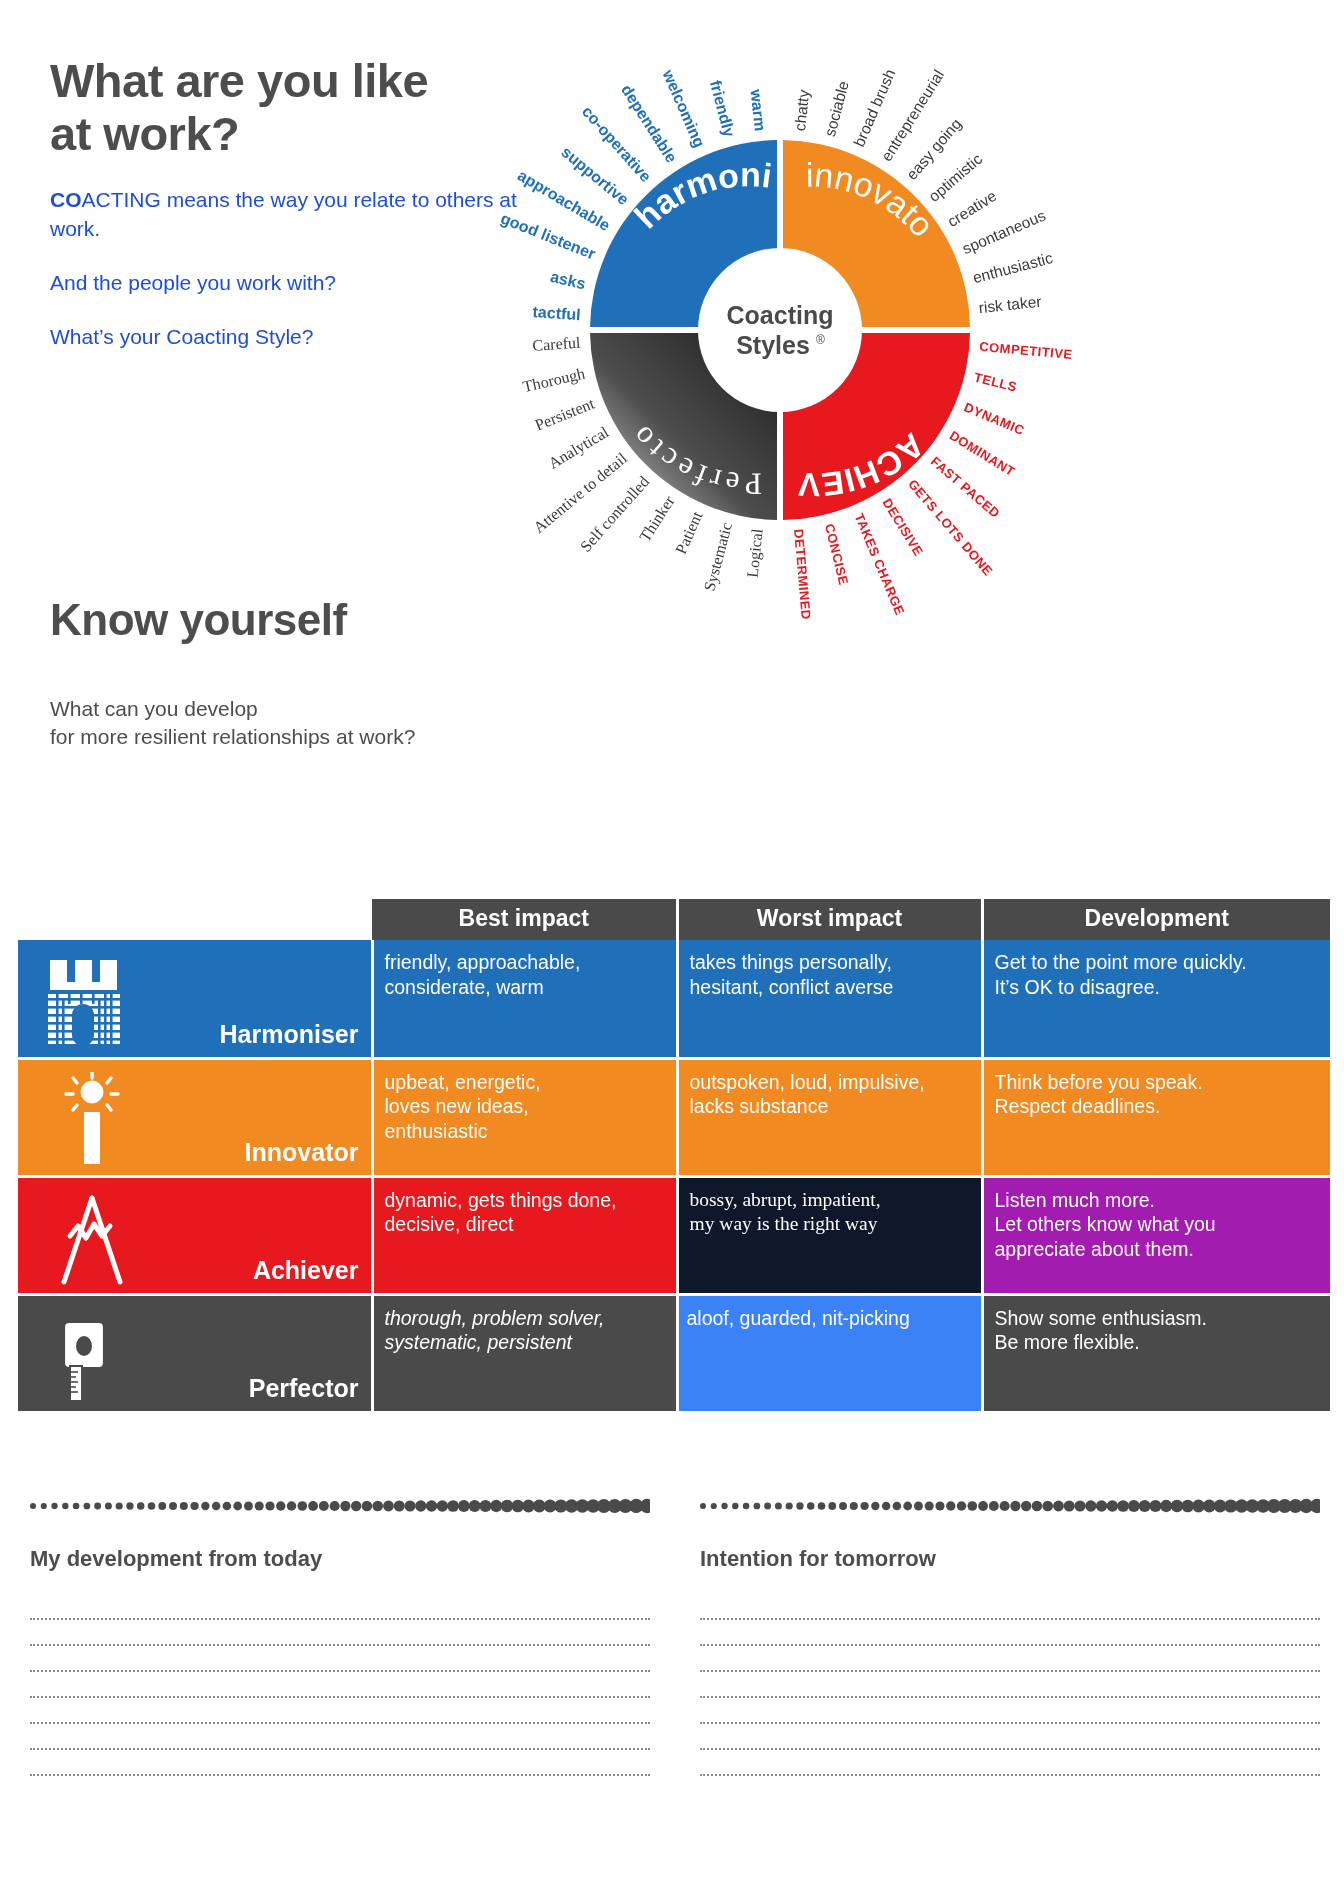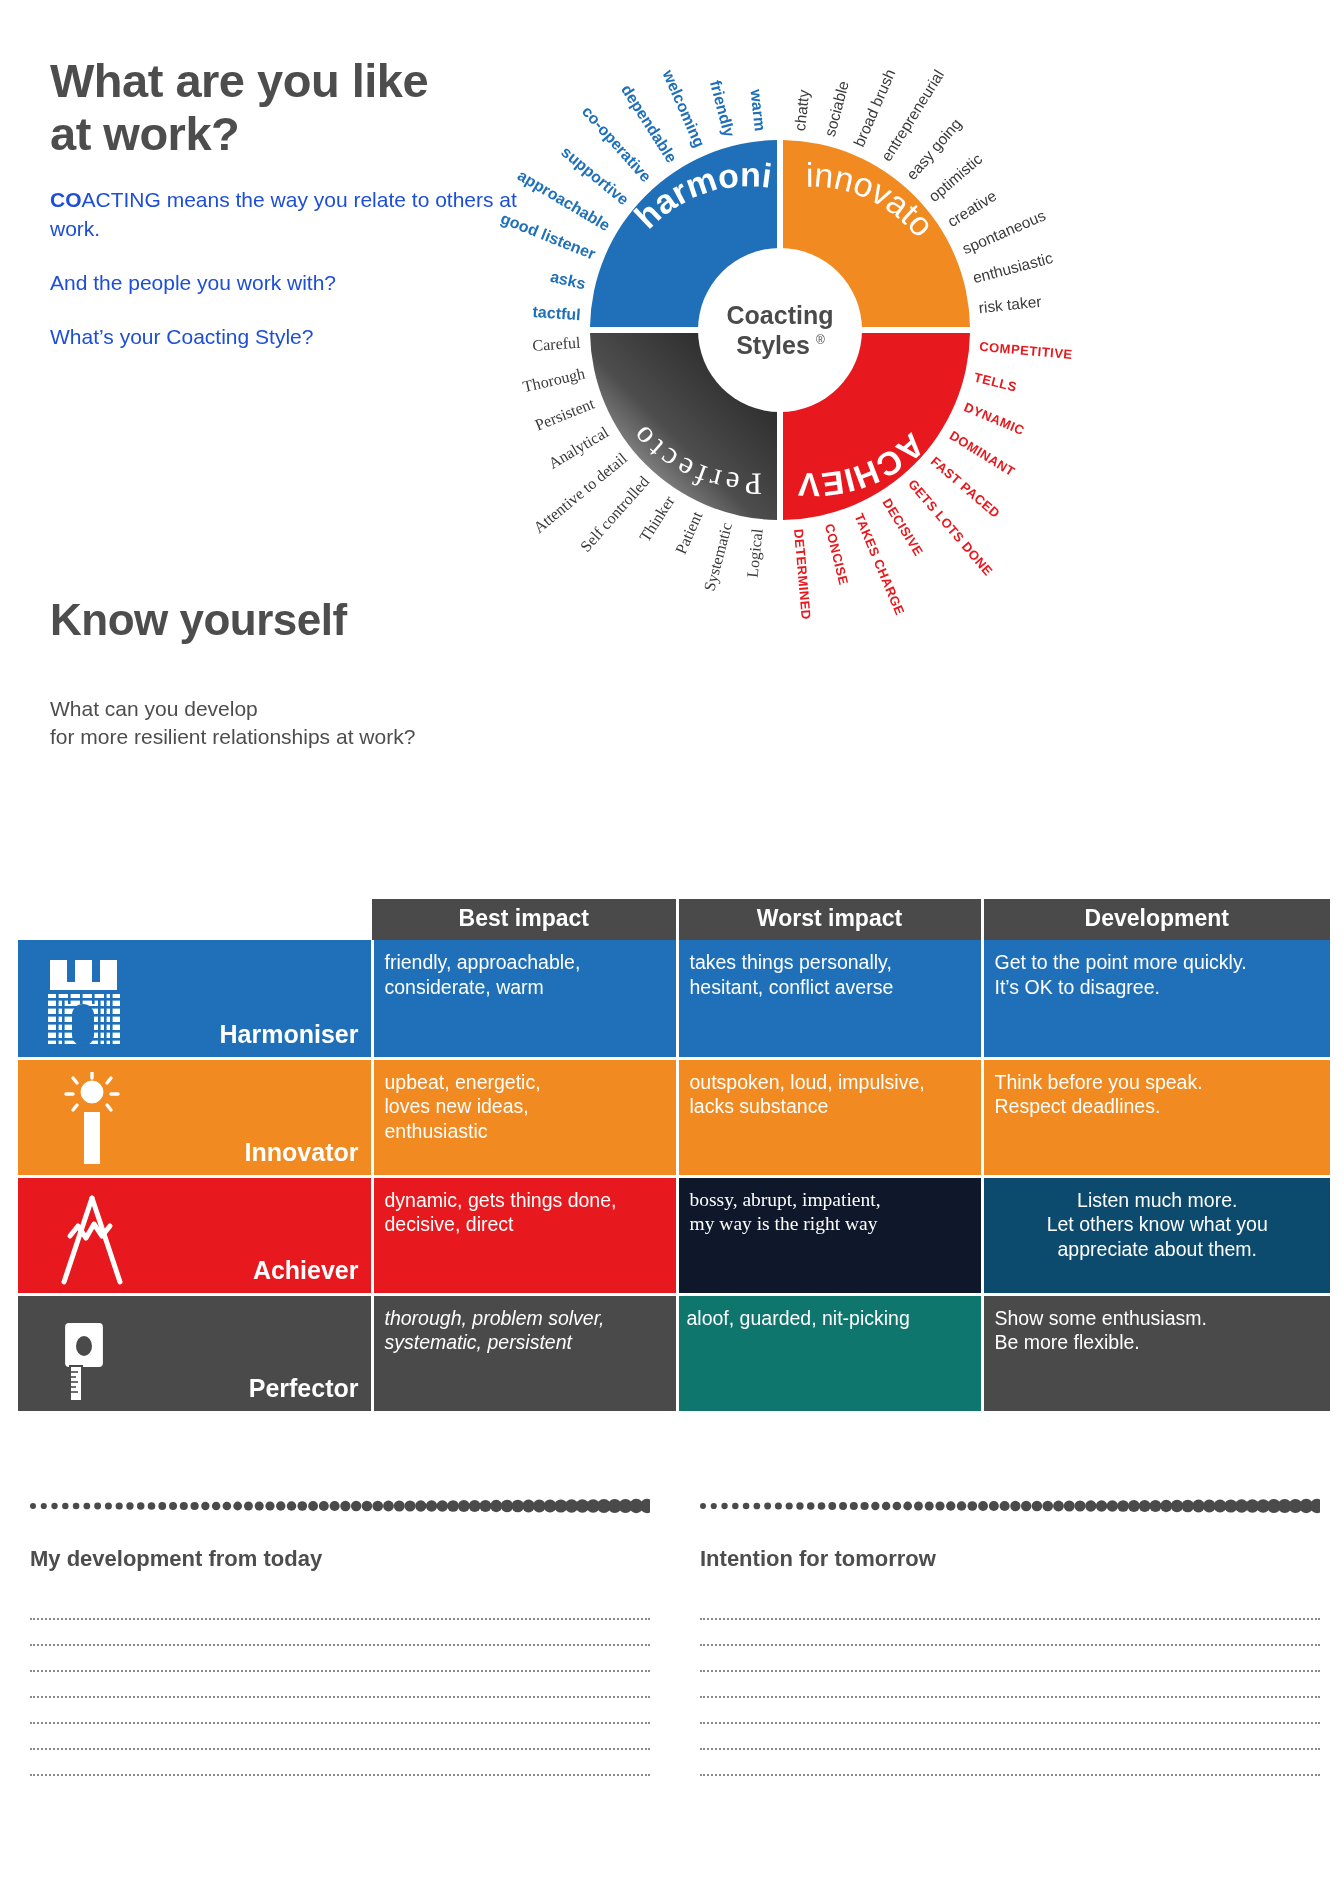--- a/index.html
+++ b/index.html
@@ -296,21 +296,21 @@
               <div class="style-name">Achiever</div>
             </td>
             <td class="cell" style="background: rgb(232, 25, 30);">
               <div>dynamic, gets things done,</div>
               <div>decisive, direct</div>
             </td>
             <td class="cell" style="background: #0f172a; font-family: Liberation Serif, serif;">
               <div>bossy, abrupt, impatient,</div>
               <div>my way is the right way</div>
             </td>
-            <td class="cell" style="background: #0c4a6e; text-align: center;">
+            <td class="cell" style="background: #a21caf;">
               <div>Listen much more.</div>
               <div>Let others know what you</div>
               <div>appreciate about them.</div>
             </td>
           </tr>
           <tr style="height: 118px;">
             <td class="style-cell" style="background: rgb(74, 74, 74);">
               <div class="icon-box"><svg viewBox="0 0 100 100" width="100" height="100">
       <g fill="#fff" stroke="#4a4a4a" stroke-width="2.2">
         <rect x="22" y="14" width="40" height="46" rx="5"></rect>
@@ -326,21 +326,21 @@
                     <line x1="29" y1="79" x2="34" y2="79"></line>
         <line x1="29" y1="84" x2="36" y2="84"></line>
       </g>
                 </svg></div>
               <div class="style-name">Perfector</div>
             </td>
             <td class="cell" style="background: rgb(74, 74, 74); font-style: italic;">
               <div>thorough, problem solver,</div>
               <div>systematic, persistent</div>
             </td>
-            <td class="cell" style="background: #0f766e; padding-left: 8px;">
+            <td class="cell" style="background: #3b82f6; padding-left: 8px;">
               <div>aloof, guarded, nit-picking</div>
             </td>
             <td class="cell" style="background: rgb(74, 74, 74);">
               <div>Show some enthusiasm.</div>
               <div>Be more flexible.</div>
             </td>
           </tr>
         </tbody>
     </table>
   </div>

